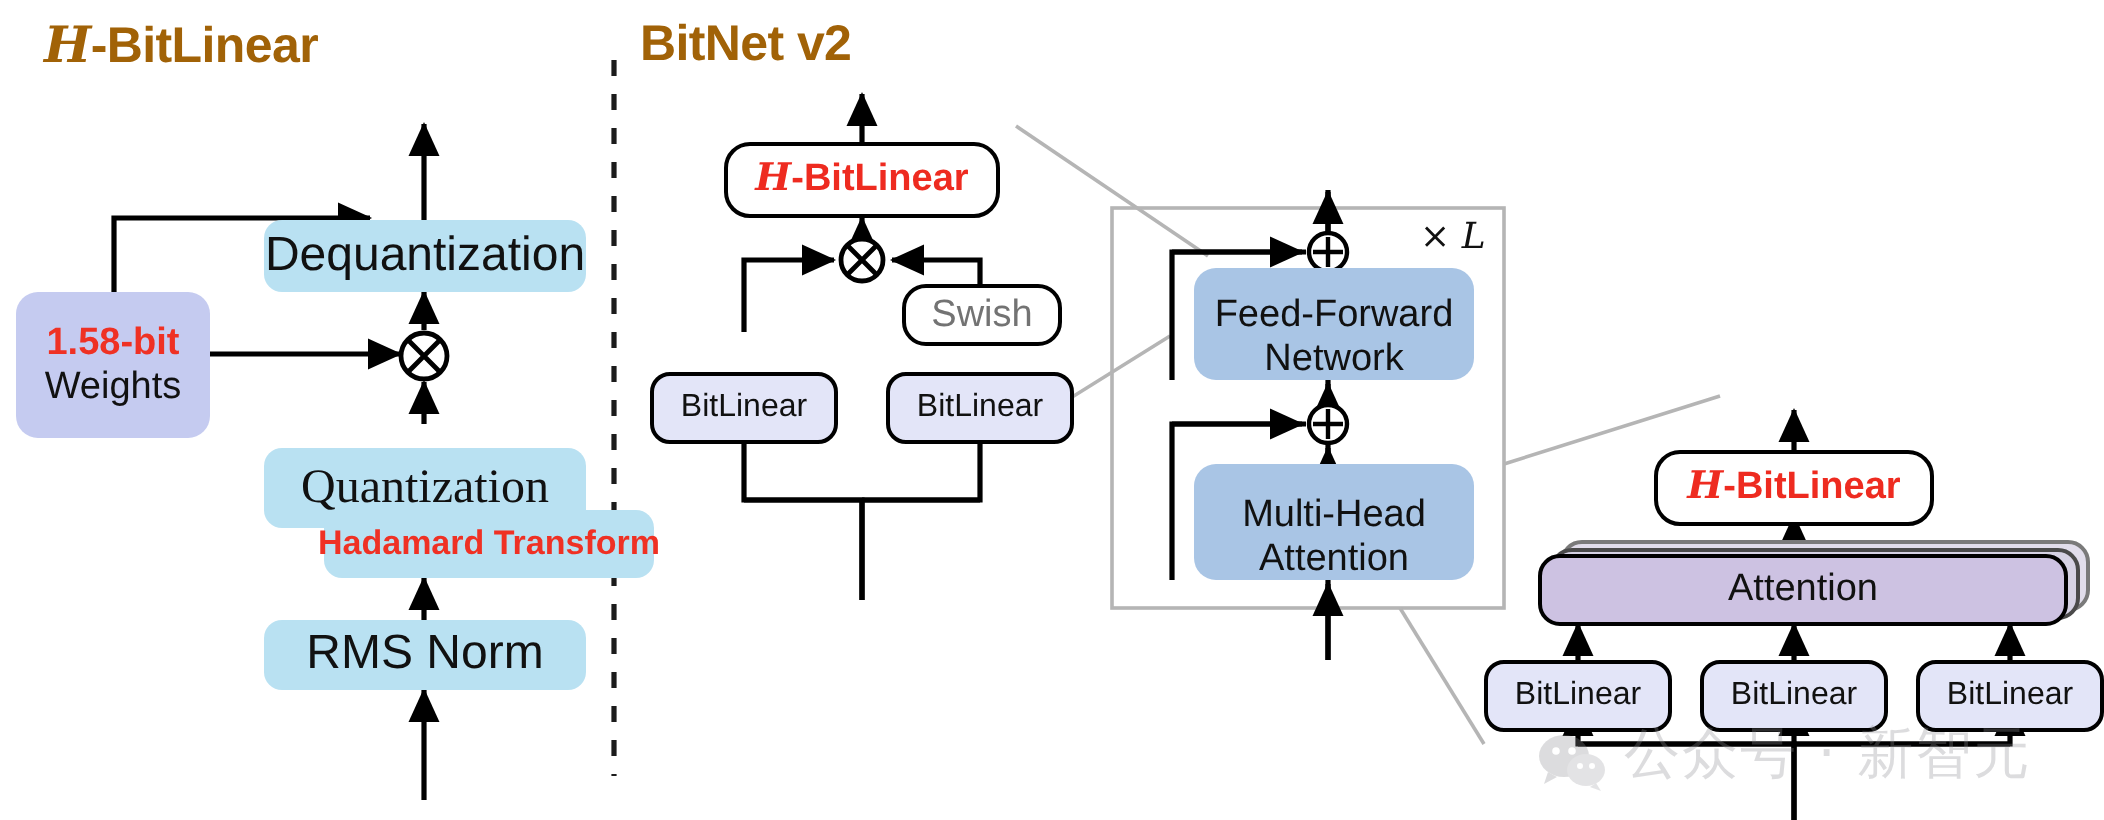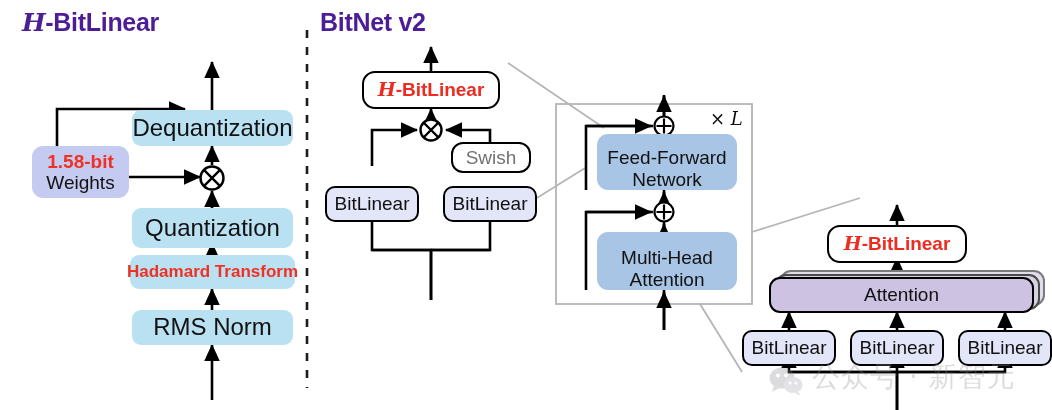--- a/index.html
+++ b/index.html
@@ -17,21 +17,21 @@
     height: 410px;
     background: #ffffff;
     overflow: hidden;
   }
   .abs { position: absolute; box-sizing: border-box; }
 
   
   .panel-title {
     font-size: 25px;
     font-weight: bold;
-    color: #4c1d95;
+    color: #a16207;
     letter-spacing: -0.3px;
     white-space: nowrap;
   }
   .script-h {
     font-family: "DejaVu Serif", serif;
     font-style: italic;
     font-weight: bold;
   }
 
   
@@ -48,38 +48,39 @@
     border-radius: 9px;
     color: #111111;
     font-size: 24px;
   }
   .node-blue-red-text {
     background: #b9e1f2;
     border-radius: 9px;
     color: #ef3124;
     font-size: 17px;
     font-weight: bold;
+    margin-left: 32px;
   }
   .node-periwinkle {
     background: #c5cbf0;
     border-radius: 11px;
     color: #111111;
     font-size: 19px;
     flex-direction: column;
   }
   .node-periwinkle .red-line {
     color: #ef3124;
     font-weight: bold;
   }
   .node-outline-lav {
     background: #e3e5f8;
     border: 2.4px solid #000000;
     border-radius: 10px;
     color: #111111;
-    font-size: 19px;
+    font-size: 16px;
   }
   .node-outline-white {
     background: #ffffff;
     border: 2.4px solid #000000;
     border-radius: 12px;
     color: #737373;
     font-size: 19px;
   }
   .node-hbit {
     background: #ffffff;
@@ -288,26 +289,26 @@
   </svg>
 
   <div class="abs panel-title" style="left:22px; top:8px;">
     <span class="script-h">H</span><span>-BitLinear</span>
   </div>
 
   <div class="abs node node-blue" style="left:132px; top:110px; width:161px; height:36px;">
     <span>Dequantization</span>
   </div>
 
-  <div class="abs node node-periwinkle" style="left:8px; top:146px; width:97px; height:52px;margin-left:24px;">
+  <div class="abs node node-periwinkle" style="left:8px; top:146px; width:97px; height:73px;">
     <span class="red-line">1.58-bit</span>
     <span>Weights</span>
   </div>
 
-  <div class="abs node node-blue" style="left:132px; top:208px; width:161px; height:40px;">
+  <div class="abs node node-blue" style="left:132px; top:224px; width:161px; height:40px;font-family:Liberation Serif, serif;">
     <span>Quantization</span>
   </div>
 
   <div class="abs node node-blue-red-text" style="left:130px; top:255px; width:165px; height:34px;">
     <span>Hadamard Transform</span>
   </div>
 
   <div class="abs node node-blue" style="left:132px; top:310px; width:161px; height:35px;">
     <span>RMS Norm</span>
   </div>

